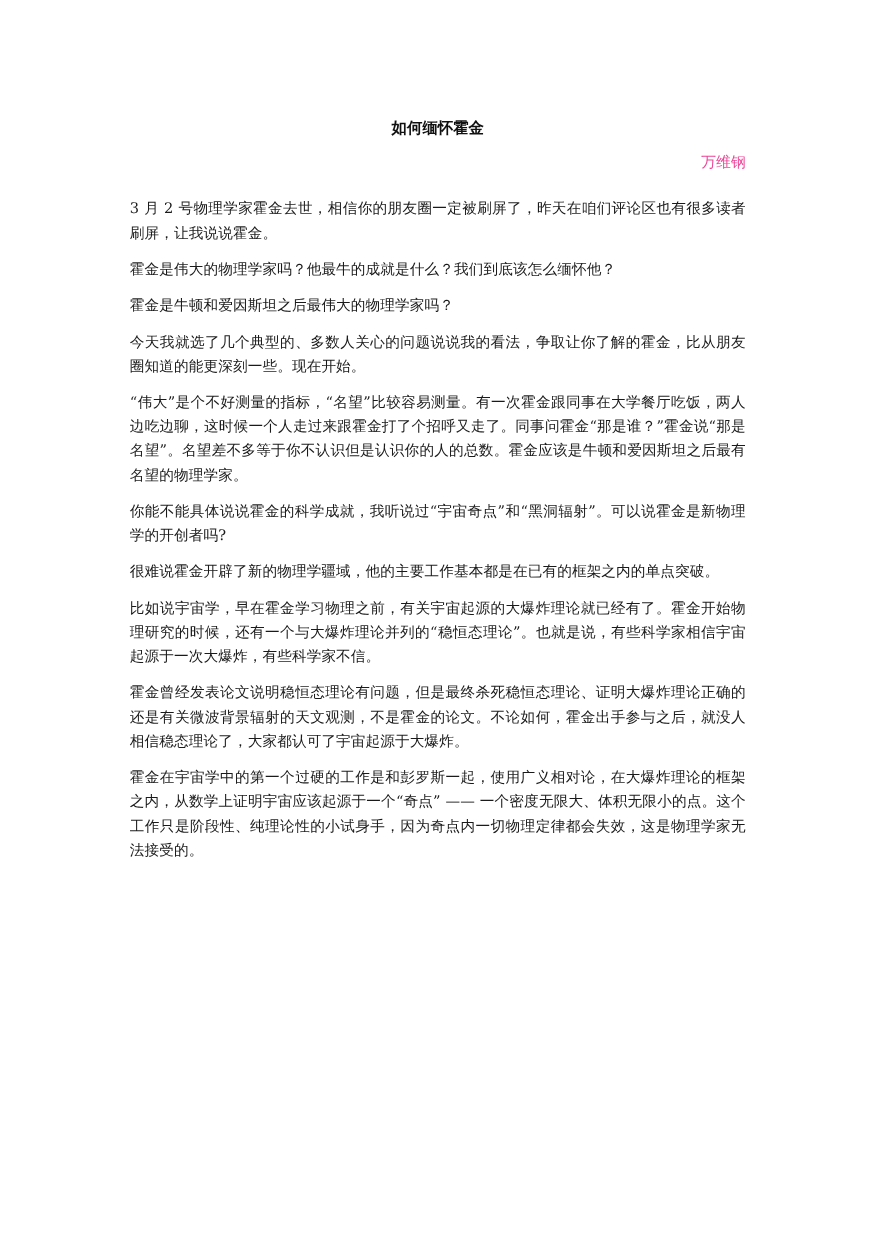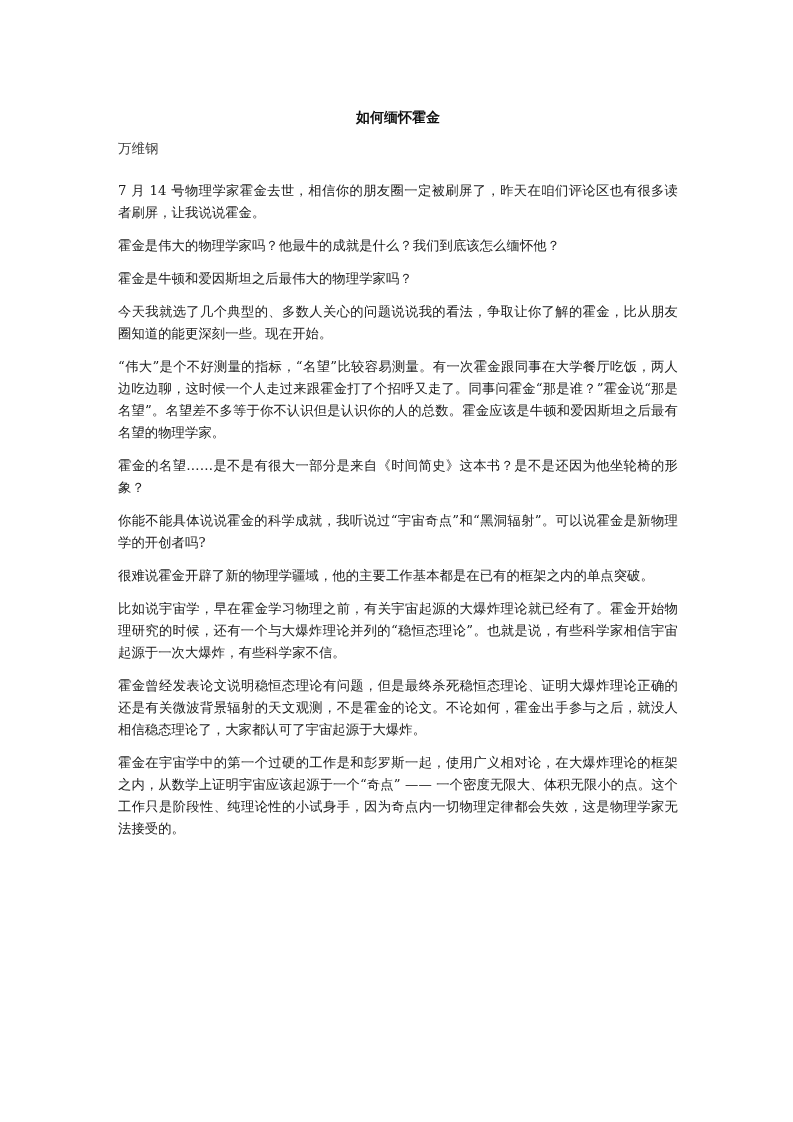--- a/index.html
+++ b/index.html
@@ -2,38 +2,37 @@
 <html><head>
   <meta charset="utf-8">
   <style>
     html, body { margin: 0; padding: 0; background: #ffffff; }
     body { width: 793px; height: 1122px; position: relative; overflow: hidden;
            font-family: "DejaVu Serif", "Liberation Serif", serif; color: #1a1a1a; }
     .page { position: absolute; left: 118px; top: 0; width: 560px; }
     .title { position: absolute; left: 0; width: 560px; top: 104px; text-align: center;
              font-family: "DejaVu Sans", "Liberation Sans", sans-serif; font-weight: bold;
              font-size: 14px; line-height: 26px; color: #111; }
-    .author { position: absolute; left: 0; width: 560px; top: 138px; text-align: left;
-              font-size: 13.5px; line-height: 20px; color: #404040; }
+    .author { position: absolute; left: 0; width: 560px; top: 138px; text-align: right;
+              font-size: 13.5px; line-height: 20px; color: #ec4899; }
     .body { position: absolute; left: 0; top: 180px; width: 560px; }
     .para { margin: 0 0 11px 0; font-size: 13.3px; line-height: 22px; text-align: justify;
             letter-spacing: 0.1px; }
   </style>
 </head>
 <body>
 
 <div class="page">
   <div class="title">如何缅怀霍金</div>
   <div class="author">万维钢</div>
   <div class="body">
-    <p class="para">7 月 14 号物理学家霍金去世，相信你的朋友圈一定被刷屏了，昨天在咱们评论区也有很多读者刷屏，让我说说霍金。</p>
+    <p class="para">3 月 2 号物理学家霍金去世，相信你的朋友圈一定被刷屏了，昨天在咱们评论区也有很多读者刷屏，让我说说霍金。</p>
     <p class="para">霍金是伟大的物理学家吗？他最牛的成就是什么？我们到底该怎么缅怀他？</p>
     <p class="para">霍金是牛顿和爱因斯坦之后最伟大的物理学家吗？</p>
     <p class="para">今天我就选了几个典型的、多数人关心的问题说说我的看法，争取让你了解的霍金，比从朋友圈知道的能更深刻一些。现在开始。</p>
     <p class="para">“伟大”是个不好测量的指标，“名望”比较容易测量。有一次霍金跟同事在大学餐厅吃饭，两人边吃边聊，这时候一个人走过来跟霍金打了个招呼又走了。同事问霍金“那是谁？”霍金说“那是名望”。名望差不多等于你不认识但是认识你的人的总数。霍金应该是牛顿和爱因斯坦之后最有名望的物理学家。</p>
-    <p class="para">霍金的名望……是不是有很大一部分是来自《时间简史》这本书？是不是还因为他坐轮椅的形象？</p>
     <p class="para">你能不能具体说说霍金的科学成就，我听说过“宇宙奇点”和“黑洞辐射”。可以说霍金是新物理学的开创者吗?</p>
     <p class="para">很难说霍金开辟了新的物理学疆域，他的主要工作基本都是在已有的框架之内的单点突破。</p>
     <p class="para">比如说宇宙学，早在霍金学习物理之前，有关宇宙起源的大爆炸理论就已经有了。霍金开始物理研究的时候，还有一个与大爆炸理论并列的“稳恒态理论”。也就是说，有些科学家相信宇宙起源于一次大爆炸，有些科学家不信。</p>
     <p class="para">霍金曾经发表论文说明稳恒态理论有问题，但是最终杀死稳恒态理论、证明大爆炸理论正确的还是有关微波背景辐射的天文观测，不是霍金的论文。不论如何，霍金出手参与之后，就没人相信稳态理论了，大家都认可了宇宙起源于大爆炸。</p>
     <p class="para">霍金在宇宙学中的第一个过硬的工作是和彭罗斯一起，使用广义相对论，在大爆炸理论的框架之内，从数学上证明宇宙应该起源于一个“奇点” —— 一个密度无限大、体积无限小的点。这个工作只是阶段性、纯理论性的小试身手，因为奇点内一切物理定律都会失效，这是物理学家无法接受的。</p>
   </div>
 </div>
 
 </body></html>

